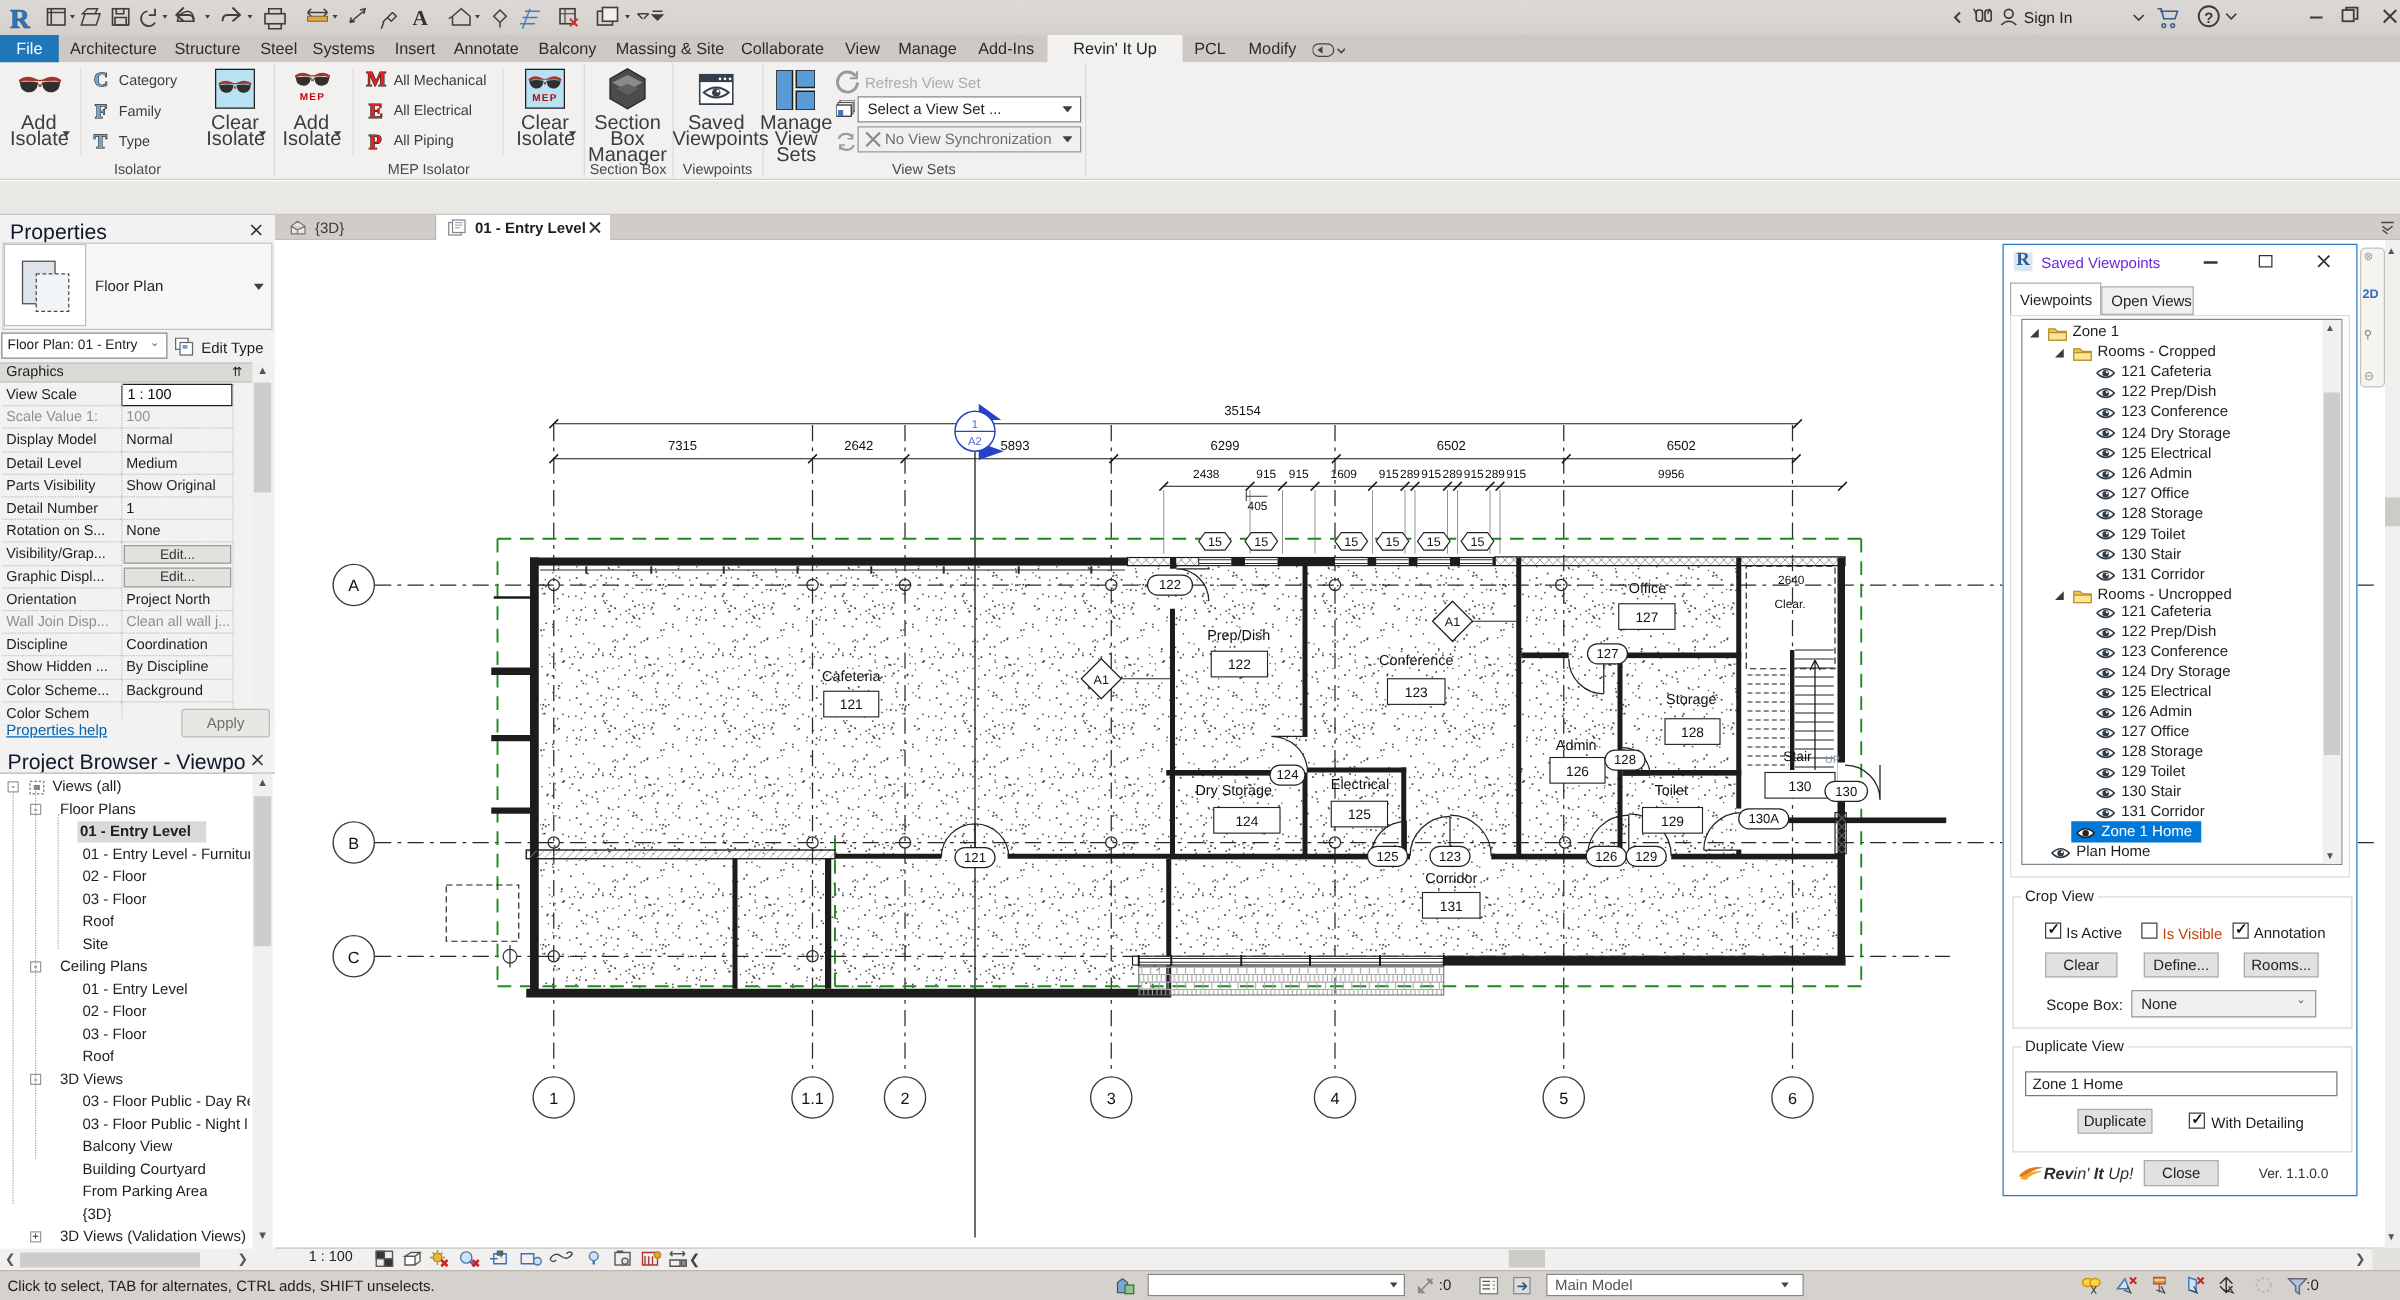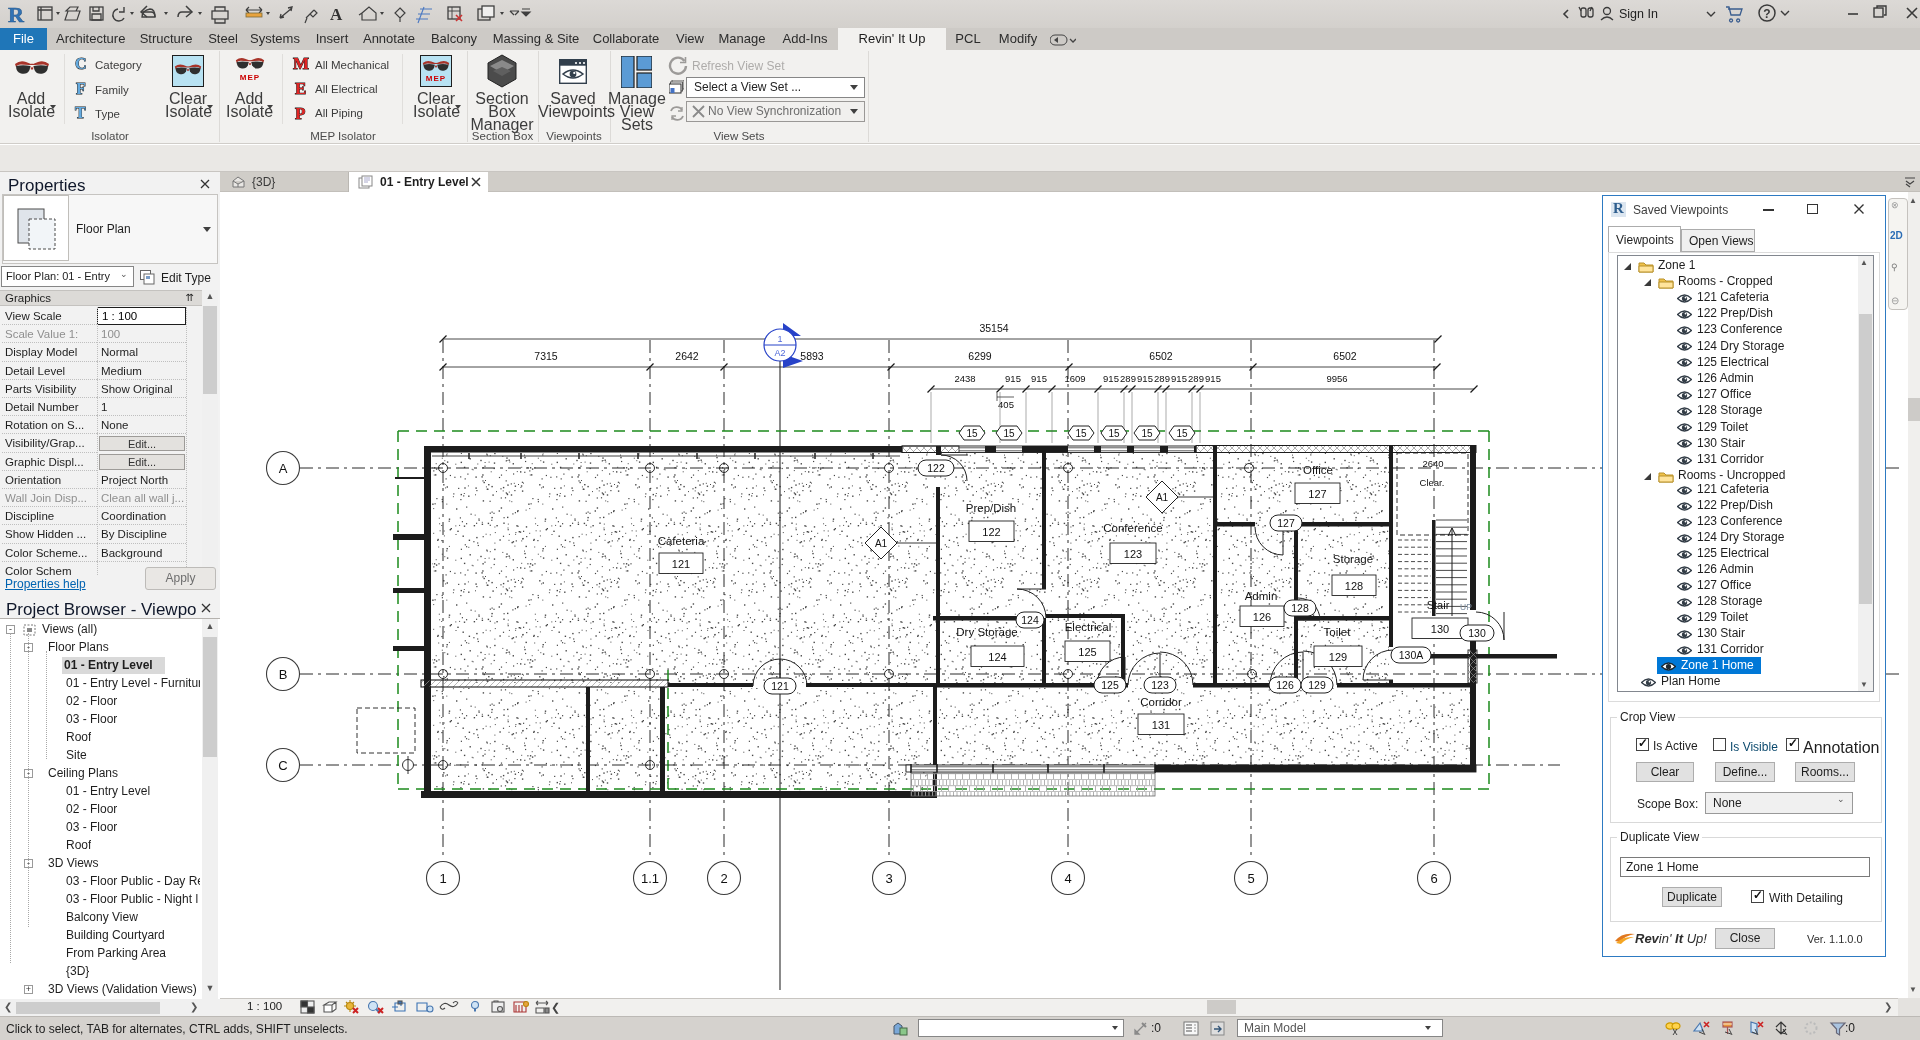--- a/index.html
+++ b/index.html
@@ -984,21 +984,21 @@
       <path d="M118 2 v12 m-5 -7 l5 -5 5 5 m-10 2 l5 5 5 -5" stroke="#333"></path>
       <path d="M120 9 l4 6 m-8 -3 l7 2" stroke="#333" stroke-width="1"></path>
       <circle cx="148" cy="8" r="5.5" stroke="#bbb" stroke-dasharray="2 2" stroke-width="2"></circle>
       <path d="M168 3 h14 l-5.5 6 v6 l-3 -2 v-4 z" fill="#aac4e0" stroke="#667"></path>
     </g>
   </svg>
 <div class="a" style="left:1845px;top:1021px;font-size:12px;color:#222">:0</div>
 <div id="dialog" class="a">
     <div class="a" style="left:8px;top:6px;width:15px;height:15px;background:#dce6f0"></div>
     <div class="a" style="left:10px;top:4px;font-family:'Liberation Serif';font-weight:bold;font-size:15px;color:#2e5e8e">R</div>
-    <div class="a" style="left:30px;top:7px;font-size:12px;color:#404040">Saved Viewpoints</div>
+    <div class="a" style="left:30px;top:7px;font-size:12px;color:#6d28d9">Saved Viewpoints</div>
     <div class="a" style="left:160px;top:13px;width:11px;height:1.5px;background:#333"></div>
     <div class="a" style="left:204px;top:8px;width:11px;height:10px;border:1.2px solid #333"></div>
     <svg class="a" style="left:250px;top:7px" width="12" height="12">
       <path d="M1.5 1.5 L10.5 10.5 M10.5 1.5 L1.5 10.5" stroke="#333" stroke-width="1.4"></path>
     </svg>
     <div class="a" style="left:5px;top:30px;width:73px;height:26px;background:#fff;border:1px solid #acacac;border-bottom:none;z-index:2"></div>
     <div class="a" style="left:13px;top:37px;font-size:12px;color:#1e1e1e;z-index:3">Viewpoints</div>
     <div class="a" style="left:78px;top:33px;width:74px;height:23px;background:#f0f0f0;border:1px solid #acacac"></div>
     <div class="a" style="left:86px;top:38px;font-size:12px;color:#1e1e1e">Open Views</div>
     <div class="a" style="left:5px;top:56px;width:272px;height:450px;border:1px solid #dcdcdc;background:#fff"></div>
@@ -1174,24 +1174,24 @@
       <circle cx="7.5" cy="5.5" r="2.6" fill="#323c46"></circle>
       <circle cx="8.5" cy="4.6" r="0.9" fill="#fff"></circle>
     </svg>
     <div class="trow a" style="left:58px;top:478.1px">Plan Home</div>
     <div class="gbox a" style="left:7px;top:521px;width:272px;height:106px"></div>
     <div class="glab a" style="left:14px;top:514px">Crop View</div>
     <div class="cb a" style="left:33px;top:542px"></div>
     <div class="a" style="left:35px;top:540px;font-size:12px;font-weight:bold;color:#111">✓</div>
     <div class="a" style="left:50px;top:543px;font-size:12px;color:#1e1e1e">Is Active</div>
     <div class="cb a" style="left:110px;top:542px"></div>
-    <div class="a" style="left:127px;top:544px;font-size:12px;color:#0c4a6e">Is Visible</div>
+    <div class="a" style="left:127px;top:544px;font-size:12px;color:#c2410c">Is Visible</div>
     <div class="cb a" style="left:183px;top:542px"></div>
     <div class="a" style="left:185px;top:540px;font-size:12px;font-weight:bold;color:#111">✓</div>
-    <div class="a" style="left:200px;top:543px;font-size:16px;color:#1e1e1e">Annotation</div>
+    <div class="a" style="left:200px;top:543px;font-size:12px;color:#1e1e1e">Annotation</div>
     <div class="wbtn a" style="left:33px;top:566px;width:58px;height:20px;line-height:18px">Clear</div>
     <div class="wbtn a" style="left:112px;top:566px;width:60px;height:20px;line-height:18px">Define...</div>
     <div class="wbtn a" style="left:192px;top:566px;width:60px;height:20px;line-height:18px">Rooms...</div>
     <div class="a" style="left:34px;top:601px;font-size:12px;color:#1e1e1e">Scope Box:</div>
     <div class="a" style="left:102px;top:596px;width:148px;height:22px;background:#f0f0f0;border:1px solid #999"></div>
     <div class="a" style="left:110px;top:600px;font-size:12px;color:#1e1e1e">None</div>
     <div class="a" style="left:234px;top:598px;font-size:9px;color:#555">⌄</div>
     <div class="gbox a" style="left:7px;top:641px;width:272px;height:85px"></div>
     <div class="glab a" style="left:14px;top:634px">Duplicate View</div>
     <div class="a" style="left:17px;top:661px;width:250px;height:20px;background:#fff;border:1px solid #7a7a7a"></div>

